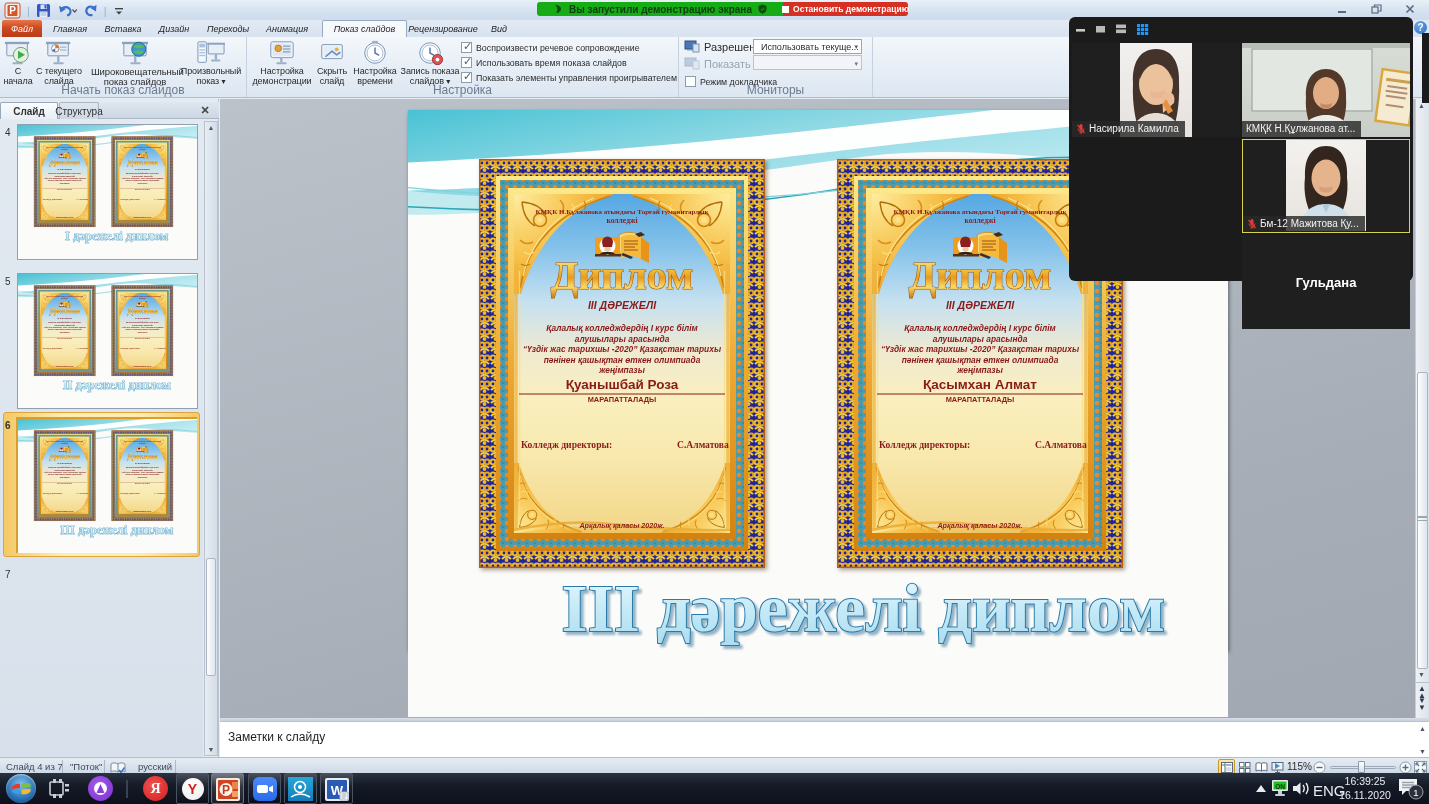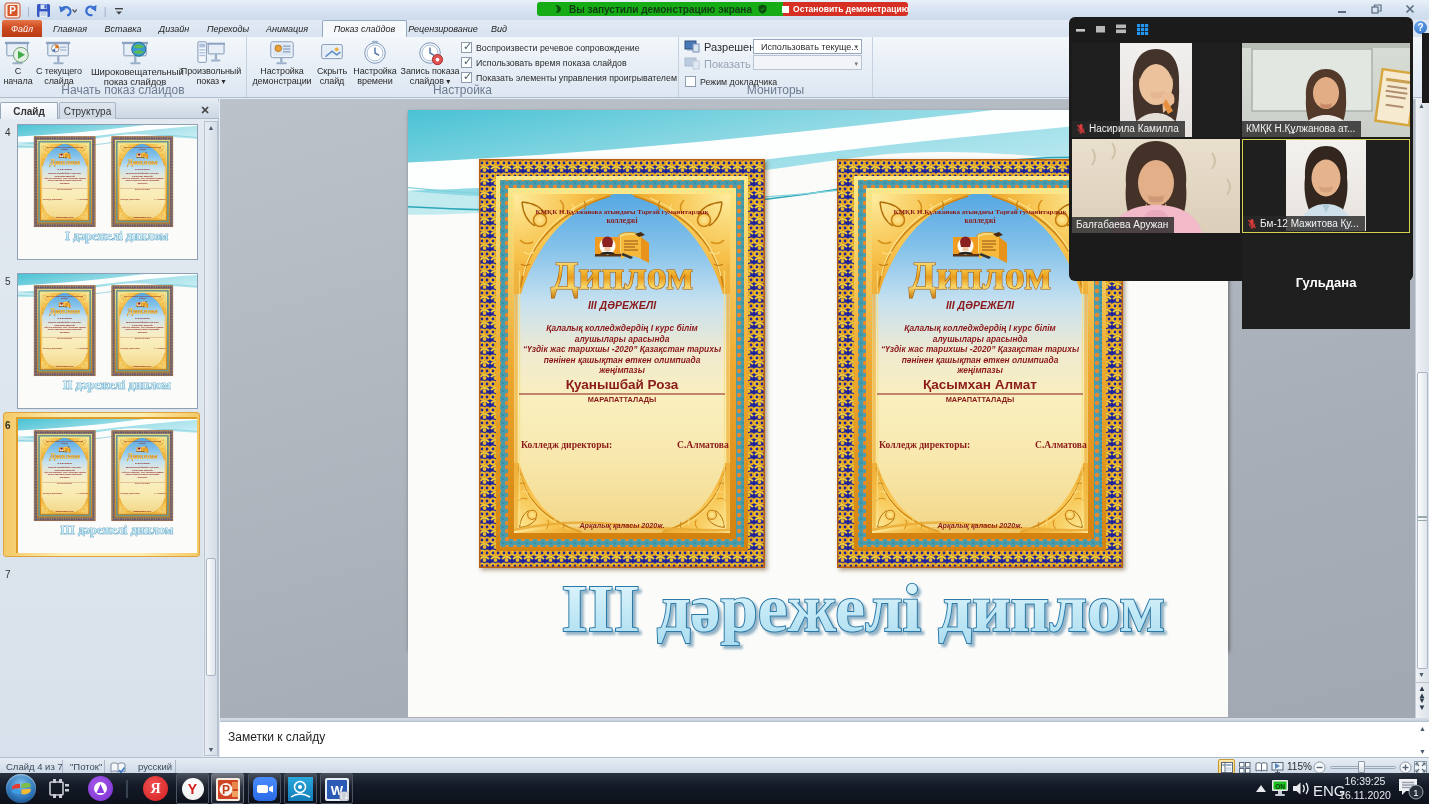--- a/index.html
+++ b/index.html
@@ -257,21 +257,21 @@
           <span style="position:absolute;right:3px;top:4px;font-size:7px;color:#777">▾</span>
         </div>
       <div class="chk" style="left:6px;top:39px"><span class="chkbox"></span>Режим докладчика</div>
       <div class="rgl">Мониторы</div>
     </div>
     <div style="position:absolute;left:1414px;top:-16px;width:13px;height:13px;border-radius:50%;background:radial-gradient(circle at 35% 30%,#6aa8e8,#2a6cc8);color:#fff;font-size:10px;font-weight:bold;text-align:center;line-height:13px">?</div>
   </div>
   <div id="leftpanel">
     <div id="lp-tabs">
       <div class="lptab" style="left:0;width:58px;background:linear-gradient(#fafcfe,#e8eef5);border:1px solid #98a8bc;border-bottom:none;font-weight:bold;border-radius:2px 2px 0 0">Слайд</div>
-      <div class="lptab" style="left:59px;width:57px;background:linear-gradient(#dfe6ee,#cdd8e4);border:1px solid #a8b6c6;border-bottom:none;border-radius:2px 2px 0 0">Структура</div>
+      <div class="lptab" style="left:59px;width:40px;background:linear-gradient(#dfe6ee,#cdd8e4);border:1px solid #a8b6c6;border-bottom:none;border-radius:2px 2px 0 0">Структура</div>
       <div class="lptab" style="left:197px;width:16px;color:#444;font-size:11px;font-weight:bold">✕</div>
     </div>
     <div id="thumbzone">
       <div class="thnum" style="top:7px">4</div>
       <div class="thumb" style="top:4px">
           <svg width="179" height="134" viewBox="0 0 825 602" preserveAspectRatio="none">
             <use href="#slidewave"></use>
             <use href="#dip" x="72" y="50" width="286" height="409"></use>
             <use href="#dip" x="430" y="50" width="286" height="409"></use>
             <text x="455" y="518" font-family="Liberation Serif" font-size="58" font-weight="bold" fill="url(#gTitle)" stroke="#2e7ca6" stroke-width="2.6" text-anchor="middle" style="paint-order:stroke">I дәрежелі диплом</text>
@@ -689,35 +689,20 @@
               <rect x="129" y="43" width="20" height="2" fill="#b09070"></rect>
               <rect x="128" y="48" width="22" height="2" fill="#b09070"></rect>
               <rect x="129" y="53" width="20" height="2" fill="#b09070"></rect>
               <rect x="130" y="62" width="18" height="2" fill="#b09070"></rect>
             </g>
         </svg>
       </div>
       <div class="zname" style="left:0;bottom:0">КМҚК Н.Құлжанова ат...</div>
     </div>
 
-    <div class="ztile" style="left:3px;top:122px;width:168px;height:94px">
-      <div class="zvid" style="left:0;top:0;width:168px;height:94px;background:linear-gradient(#e9dfcd,#dccfb9)">
-        <svg width="168" height="94" viewBox="0 0 168 94">
-          <path d="M20 10 q6 8 0 16 M40 4 q6 8 0 16 M140 14 q6 8 0 16 M155 40 q6 8 0 16" stroke="#cfc2a8" stroke-width="2" fill="none"></path>
-          <path d="M84 2 C62 2 52 22 54 46 C52 66 57 82 66 94 L102 94 C111 82 116 66 114 46 C116 22 106 2 84 2Z" fill="#443228"></path>
-          <ellipse cx="84" cy="44" rx="18" ry="23" fill="#e2af88"></ellipse>
-          <path d="M65 38 C65 16 80 9 84 9 C88 9 103 16 103 38 C97 22 89 18 84 18 C79 18 70 22 65 38Z" fill="#443228"></path>
-          <path d="M76 56 C80 58 88 58 92 56 L91 62 C87 64 81 64 77 62 Z" fill="#c89070" opacity="0.7"></path>
-          <path d="M74 64 C78 74 90 74 94 64 L96 78 H72Z" fill="#d8a078"></path>
-          <path d="M38 94 C42 76 60 66 84 66 C108 66 126 76 130 94 Z" fill="#f2bac8"></path>
-          <path d="M72 80 C72 68 96 68 96 80 L96 94 H72 Z" fill="#e8aabc"></path>
-        </svg>
-      </div>
-      <div class="zname" style="left:0;bottom:0">Балғабаева Аружан</div>
-    </div>
 
     <div class="ztile" style="left:173px;top:122px;width:168px;height:94px;border:1.5px solid #d8d252">
       <div class="zvid" style="left:43px;top:0;width:80px;height:91px;background:linear-gradient(#f3f1ee,#e7e3de)">
         <svg width="80" height="91" viewBox="0 0 80 91">
           <path d="M40 6 C25 6 18 19 19 37 C17 54 21 68 27 78 L53 78 C59 68 63 54 61 37 C62 19 55 6 40 6Z" fill="#33261e"></path>
           <ellipse cx="40" cy="38" rx="14.5" ry="18.5" fill="#e6b48c"></ellipse>
           <path d="M25 33 C25 16 36 11 40 11 C44 11 55 16 55 33 C50 21 44 18 40 18 C36 18 29 21 25 33Z" fill="#33261e"></path>
           <path d="M33 46 C37 48 43 48 47 46 L46 51 C42 53 38 53 34 51 Z" fill="#ca9470" opacity="0.6"></path>
           <path d="M12 91 C15 72 26 64 40 64 C54 64 65 72 68 91 Z" fill="#cfe0ea"></path>
           <path d="M36 64 h8 l-4 9z" fill="#b0c8d6"></path>

